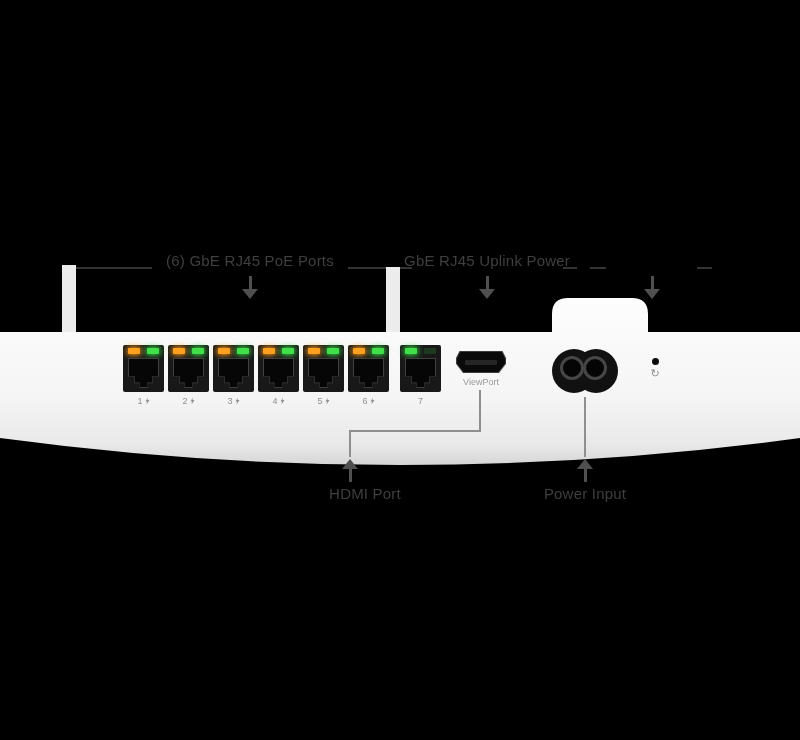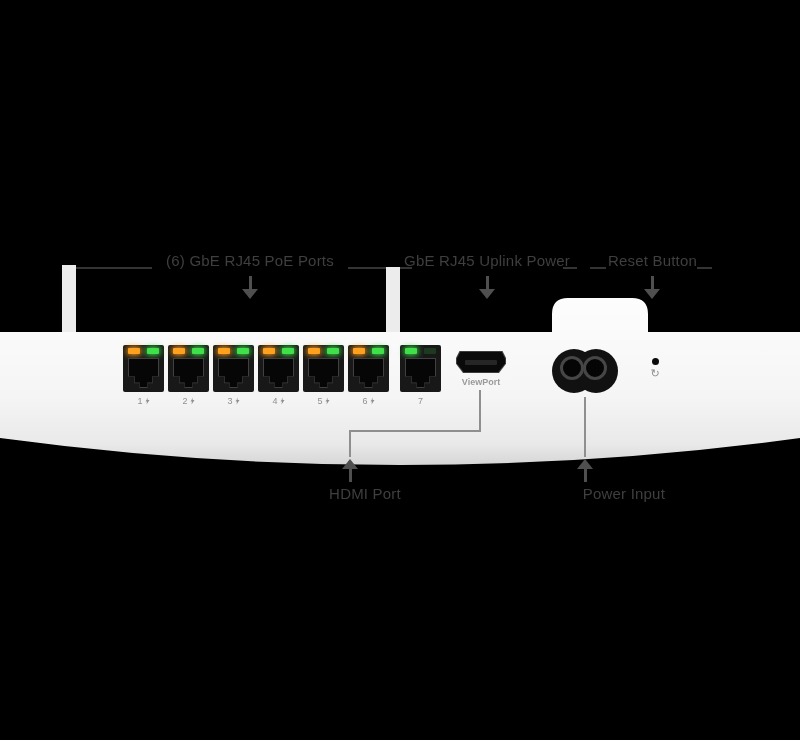--- a/index.html
+++ b/index.html
@@ -45,21 +45,21 @@
   .port-label{position:absolute;top:51px;left:0;width:100%;display:flex;align-items:center;justify-content:center;gap:2px;
     color:#909090;font-size:9px;line-height:10px;}
   .bolt{width:5px;height:8px;fill:#909090;}
   
   .hdmi{position:absolute;left:456px;top:351px;width:50px;height:22px;background:#3c3c3c;
     clip-path:polygon(7% 0,93% 0,100% 32%,100% 58%,86% 100%,14% 100%,0 58%,0 32%);}
   .hdmi-inner{position:absolute;left:1px;top:1px;width:48px;height:20px;background:#0a0a0a;
     clip-path:polygon(7% 0,93% 0,100% 32%,100% 58%,86% 100%,14% 100%,0 58%,0 32%);}
   .hdmi-slot{position:absolute;left:8px;top:8px;width:32px;height:5px;background:#262626;border-radius:1px;}
   .viewport-print{position:absolute;left:446px;top:377px;width:70px;text-align:center;
-    color:#9a9a9a;font-size:9px;line-height:10px;font-weight:bold;}
+    color:#9a9a9a;font-size:9px;line-height:10px;}
   
   .power{position:absolute;left:552px;top:349px;width:66px;height:44px;}
   .lobe{position:absolute;top:0;width:44px;height:44px;border-radius:50%;background:#111;display:block;}
   .lobe-l{left:0;}
   .lobe-r{left:22px;}
   .ring{position:absolute;top:7px;width:24px;height:24px;border-radius:50%;
     border:3px solid #464646;background:#050505;display:block;box-sizing:border-box;}
   .ring-l{left:8px;}
   .ring-r{left:31px;}
   
@@ -197,21 +197,20 @@
     <span class="lobe lobe-r"></span>
     <span class="ring ring-l"></span>
     <span class="ring ring-r"></span>
   </div>
 
   <div class="reset-dot"></div>
   <div class="reset-icon">↻</div>
 
   <div class="ann-label" style="left:130px;top:253px;width:240px;">(6) GbE RJ45 PoE Ports</div>
   <div class="ann-label" style="left:387px;top:253px;width:200px;">GbE RJ45 Uplink Power</div>
-  <div class="ann-label" style="left:570px;top:253px;width:165px;">Reset Button</div>
 
   <div class="bline" style="left:76px;width:76px;"></div>
   <div class="bline" style="left:348px;width:38px;"></div>
   <div class="bline" style="left:400px;width:12px;"></div>
   <div class="bline" style="left:563px;width:14px;"></div>
   <div class="bline" style="left:590px;width:16px;"></div>
   <div class="bline" style="left:697px;width:15px;"></div>
 
   <div class="arrow" style="left:242px;top:276px;">
     <div class="stem"></div>
@@ -234,15 +233,15 @@
   <div class="arrow" style="left:342px;top:459px;">
     <div class="head-up"></div>
       <div class="stem"></div>
   </div>
   <div class="arrow" style="left:577px;top:459px;">
     <div class="head-up"></div>
       <div class="stem"></div>
   </div>
 
   <div class="ann-label" style="left:285px;top:486px;width:160px;">HDMI Port</div>
-  <div class="ann-label" style="left:505px;top:486px;width:160px;text-align:right;">Power Input</div>
+  <div class="ann-label" style="left:505px;top:486px;width:160px;">Power Input</div>
 
 </div>
 
 </body></html>

